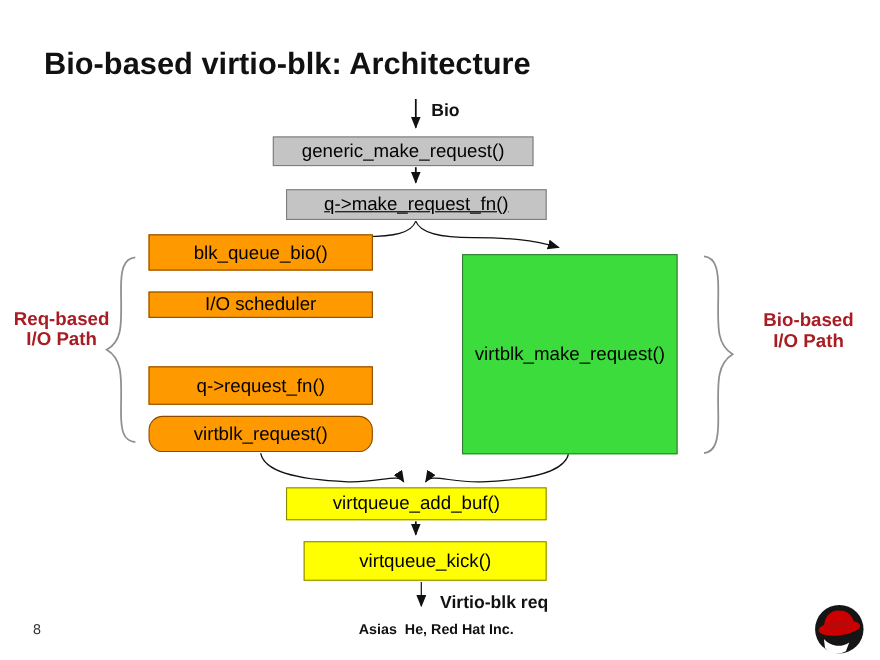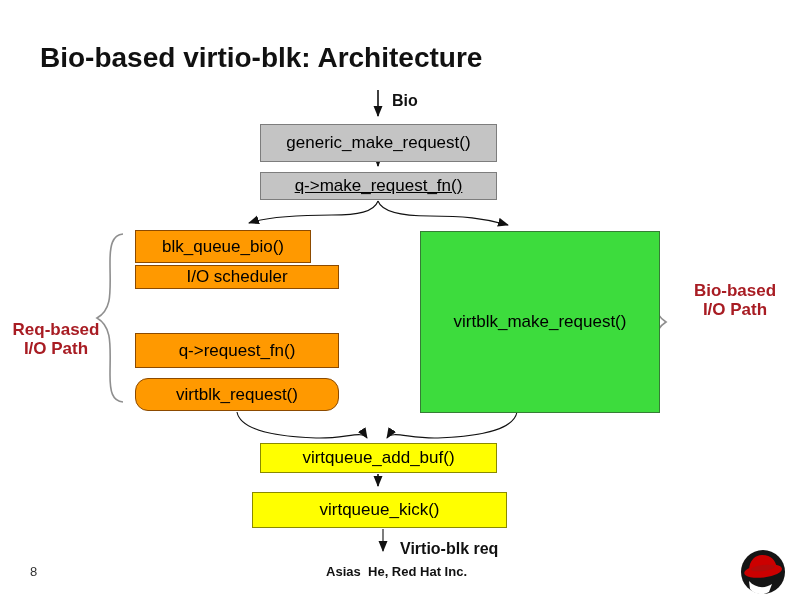--- a/index.html
+++ b/index.html
@@ -14,39 +14,39 @@
   .overlay{position:absolute;left:0;top:0;width:800px;height:600px;pointer-events:none;}
   .node{
     position:absolute;display:flex;align-items:center;justify-content:center;
     font-size:17px;color:#000;box-sizing:border-box;white-space:nowrap;
   }
   .gray  {background:var(--box_gray);  border:1px solid var(--border_gray);}
   .orange{background:var(--box_orange);border:1px solid var(--border_orange);}
   .green {background:var(--box_green); border:1px solid var(--border_green);}
   .yellow{background:var(--box_yellow);border:1px solid var(--border_yellow);}
 
-  #n-generic {left:260px;top:124px;width:237px;height:38px;}
+  #n-generic {left:248px;top:124px;width:237px;height:27px;}
   #n-qmrfn   {left:260px;top:172px;width:237px;height:28px;text-decoration:underline;}
-  #n-blkq    {left:135px;top:230px;width:176px;height:33px;}
+  #n-blkq    {left:135px;top:213px;width:204px;height:33px;}
   #n-iosched {left:135px;top:265px;width:204px;height:24px;}
   #n-qreqfn  {left:135px;top:333px;width:204px;height:35px;text-align:right;}
   #n-vbreq   {left:135px;top:378px;width:204px;height:33px;border-radius:13px;}
-  #n-vbmr    {left:420px;top:231px;width:240px;height:182px;}
+  #n-vbmr    {left:420px;top:231px;width:196px;height:182px;}
   #n-vqadd   {left:260px;top:443px;width:237px;height:30px;}
-  #n-vqkick  {left:252px;top:492px;width:255px;height:36px;}
+  #n-vqkick  {left:276px;top:492px;width:221px;height:36px;}
 
   .flow-label{position:absolute;font-weight:bold;color:#111;}
   #lbl-bio{left:392px;top:92px;font-size:16px;}
   #lbl-out{left:400px;top:540px;font-size:16px;}
 
   .path-label{
     position:absolute;text-align:center;font-weight:bold;
     color:var(--path_label_red);font-size:17px;line-height:19px;
   }
-  #lbl-req{left:2px;width:108px;top:280px;margin-top:40px;}
+  #lbl-req{left:2px;width:108px;top:280px;}
   #lbl-biopath{left:676px;width:118px;top:281px;}
 
   .arrow{stroke:var(--arrow_black);fill:none;}
   .a-main{stroke-width:1.6px;}
   .a-thin{stroke-width:1.1px;}
   .ah{fill:var(--arrow_black);stroke:none;}
   .brace{stroke:var(--brace_gray);stroke-width:1.6px;fill:none;}
 
   .page-num{position:absolute;left:30px;top:564px;font-size:13px;color:#333;}
   .credit{

